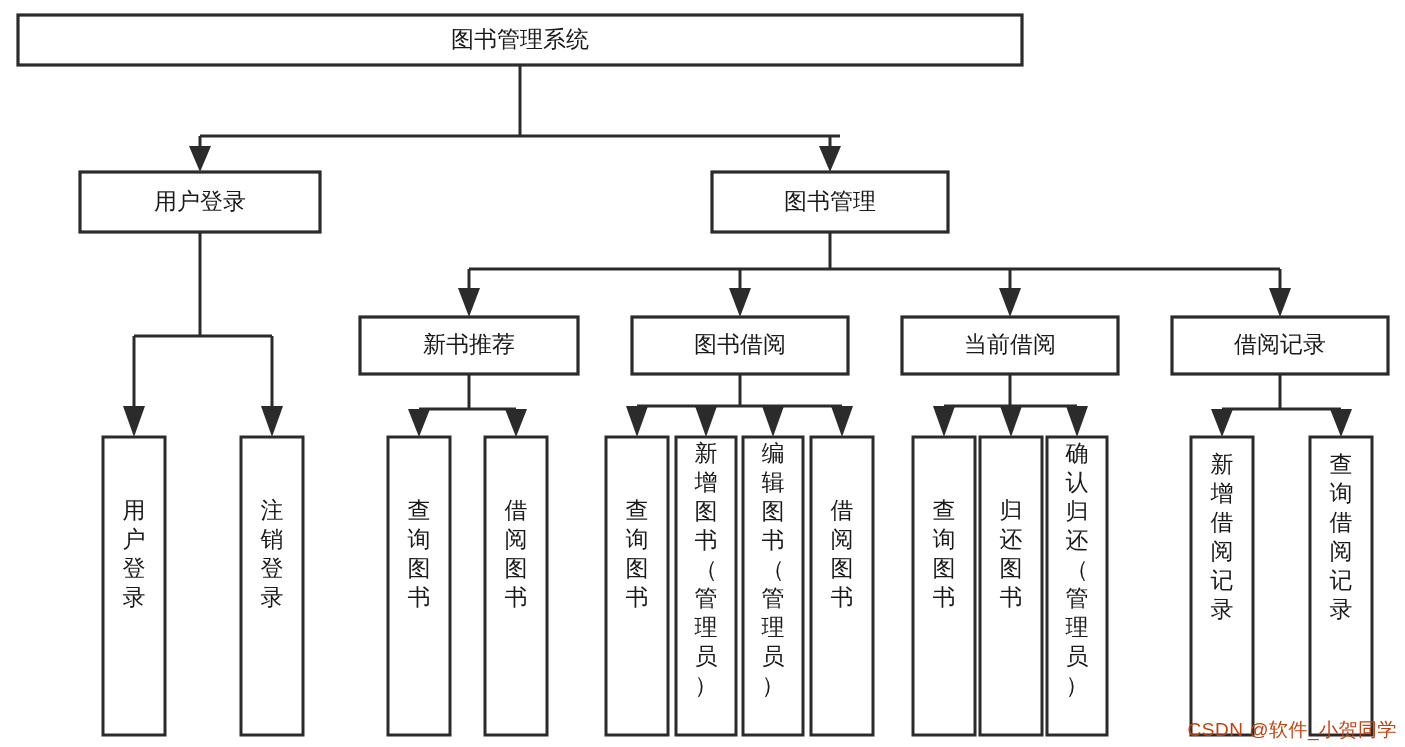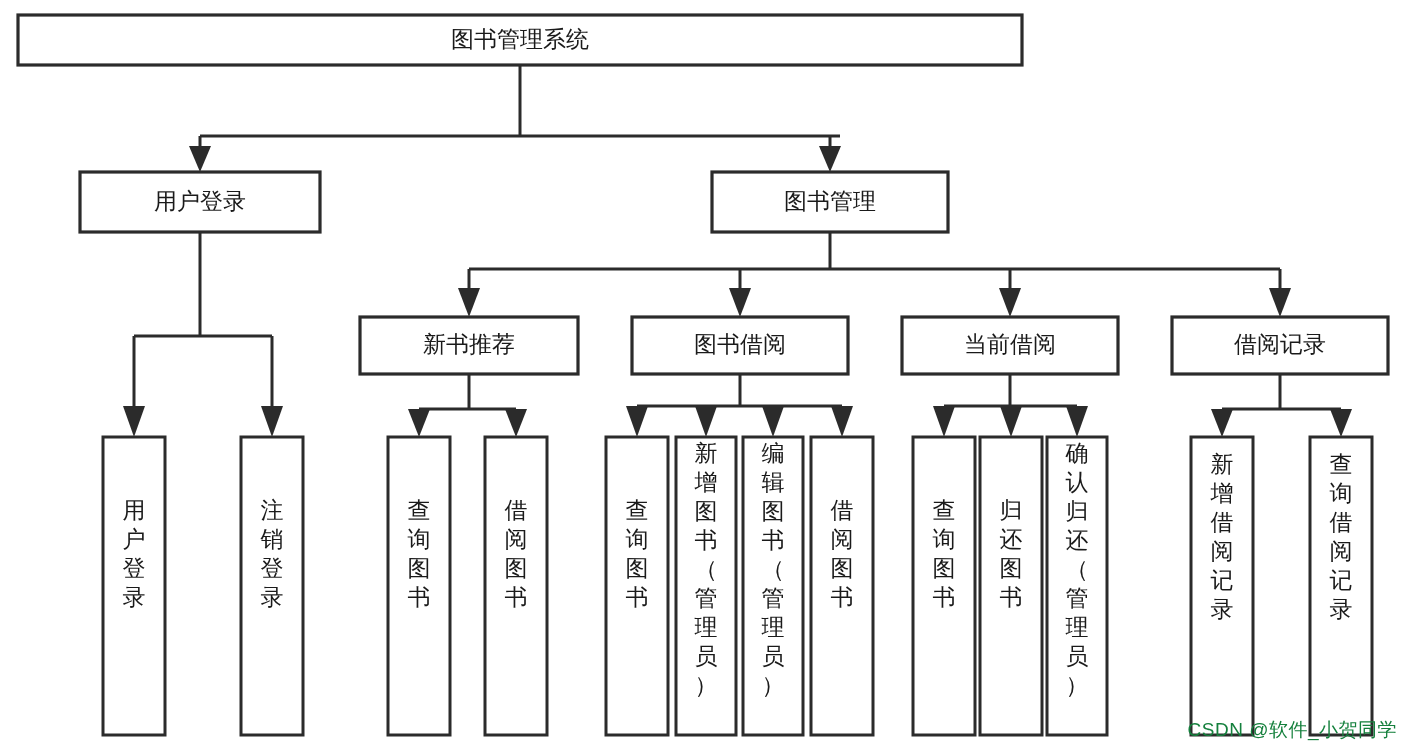--- a/index.html
+++ b/index.html
@@ -58,21 +58,21 @@
     font-size: 23px;
     fill: #1a1a1a;
     text-anchor: middle;
   }
   .watermark {
     position: absolute;
     right: 8px;
     bottom: 4px;
     font-family: "Liberation Sans", "DejaVu Sans", sans-serif;
     font-size: 19px;
-    color: #15803d;
+    color: #c2410c;
     white-space: nowrap;
     letter-spacing: 0.5px;
   }
 </style>
 </head>
 <body>
 
 <div id="diagram-root">
 
   <svg id="flow" viewBox="0 0 1405 747" xmlns="http://www.w3.org/2000/svg">

